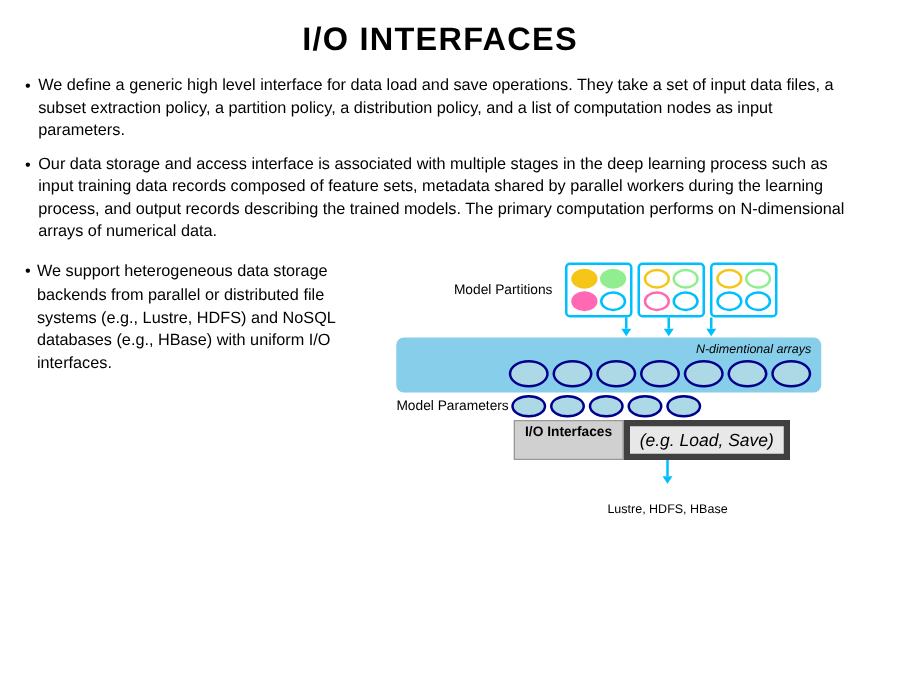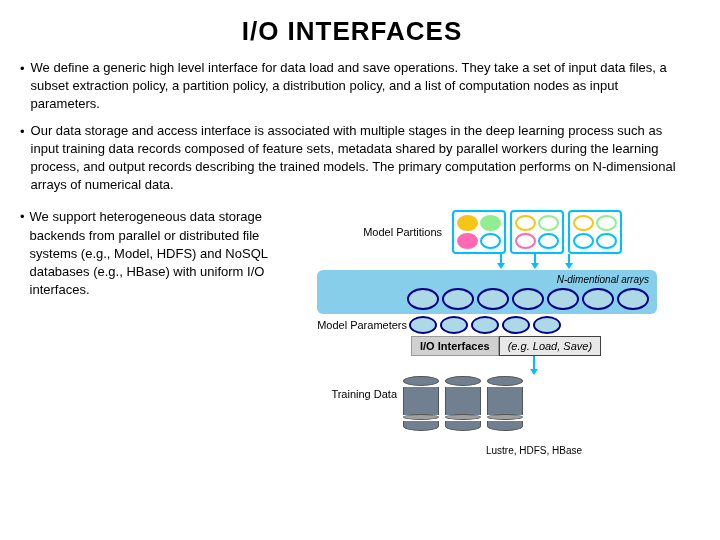--- a/index.html
+++ b/index.html
@@ -139,23 +139,23 @@
     }
     .io-label-box {
       background: #d0d0d0;
       border: 1px solid #999;
       padding: 3px 8px;
       font-size: 11px;
       font-weight: bold;
     }
     .io-eg-box {
       background: #e8e8e8;
-      border: 1px solid #404040;
+      border: 5px solid #404040;
       padding: 3px 8px;
-      font-size: 11px;
+      font-size: 14px;
       font-style: italic;
     }
 
     
     .training-row {
       display: flex;
       align-items: flex-start;
       width: 340px;
       gap: 6px;
     }
@@ -288,21 +288,21 @@
     <div class="bullet">
       <span class="bullet-dot">•</span>
       <span>Our data storage and access interface is associated with multiple stages in the deep learning process such as input training data records composed of feature sets, metadata shared by parallel workers during the learning process, and output records describing the trained models. The primary computation performs on N-dimensional arrays of numerical data.</span>
     </div>
   </div>
 
   <div class="content-area">
     <div class="left-text">
       <div class="bullet-small">
         <span>•</span>
-        <span>We support heterogeneous data storage backends from parallel or distributed file systems (e.g., Model, HDFS) and NoSQL databases (e.g., HBase) with uniform I/O interfaces.</span>
+        <span>We support heterogeneous data storage backends from parallel or distributed file systems (e.g., Lustre, HDFS) and NoSQL databases (e.g., HBase) with uniform I/O interfaces.</span>
       </div>
     </div>
 
     <div class="diagram diag-wrapper">
 
       <div class="diag-row" style="margin-bottom:0;">
         <div class="partitions-label">Model Partitions</div>
         <div class="partitions-boxes">
 
           <div class="partition-grid">
@@ -373,44 +373,18 @@
         <div class="io-eg-box">(e.g. Load, Save)</div>
       </div>
 
       <div style="display:flex; justify-content:center; width:340px; padding-left:94px;">
         <div class="single-arrow-down" style="height:20px;">
           <div class="s-line" style="height:13px;"></div>
           <div class="s-head"></div>
         </div>
       </div>
 
-      <div class="training-row">
-        <div class="training-label">Training Data</div>
-        <div class="db-icons">
-
-          <div class="db-icon">
-            <div class="db-top"></div>
-            <div class="db-body"></div>
-            <div class="db-mid"></div>
-            <div class="db-bottom"></div>
-          </div>
-
-          <div class="db-icon">
-            <div class="db-top"></div>
-            <div class="db-body"></div>
-            <div class="db-mid"></div>
-            <div class="db-bottom"></div>
-          </div>
-
-          <div class="db-icon">
-            <div class="db-top"></div>
-            <div class="db-body"></div>
-            <div class="db-mid"></div>
-            <div class="db-bottom"></div>
-          </div>
-        </div>
-      </div>
 
       <div class="lustre-label" style="width:340px; padding-left:94px;">Lustre, HDFS, HBase</div>
 
     </div>
   </div>
 </div>
 
 </body></html>

